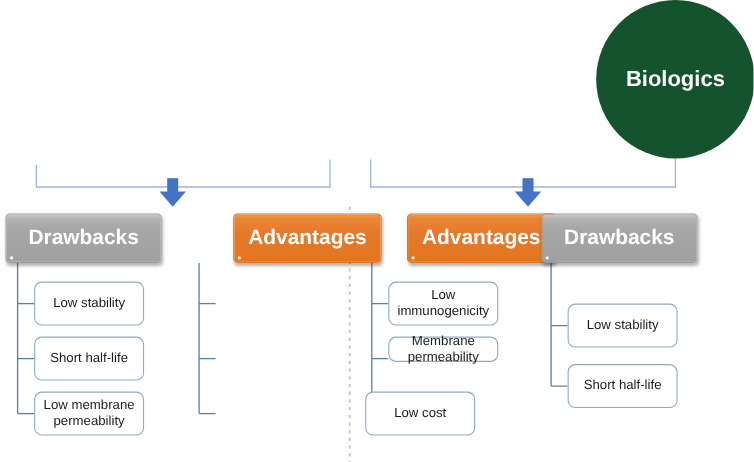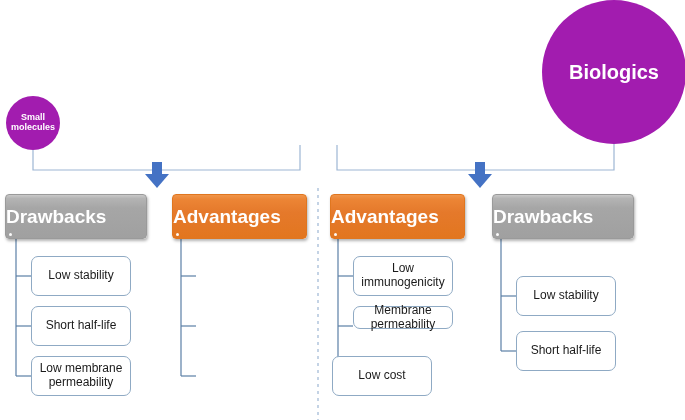--- a/index.html
+++ b/index.html
@@ -9,54 +9,56 @@
     font-family:"Liberation Sans", sans-serif;
     overflow:hidden;
     position:relative;
   }
   #canvas{position:absolute;left:0;top:0;width:685px;height:420px;}
 
   
   .circle{
     position:absolute;
     border-radius:50%;
-    background:#a21caf;
+    background:#14532d;
     color:#ffffff;
     display:flex;
     align-items:center;
     justify-content:center;
     text-align:center;
     font-weight:bold;
     line-height:1.1;
     box-sizing:border-box;
   }
   .c-small{left:6px;  top:96px; width:54px;  height:54px;  font-size:9px;  padding:0 2px;}
   .c-pep  {left:269px;top:48px; width:97px;  height:97px;  font-size:13px;}
   .c-bio  {left:542px;top:0px;  width:144px; height:144px; font-size:20px;}
 
   
   .hdr{
     position:absolute;
     height:45px;
     border-radius:4px;
     display:flex;
     align-items:center;
+    justify-content:center;
     color:#ffffff;
     font-size:19px;
     font-weight:bold;
     box-sizing:border-box;
     box-shadow:1px 2px 3px rgba(0,0,0,.30);
   }
   .hdr.grey{
     background:linear-gradient(180deg,#c9c9c9 0%,#b4b4b4 8%,#a6a6a6 30%,#a0a0a0 100%);
     border:1px solid #9a9a9a;
   }
   .hdr.orange{
     background:linear-gradient(180deg,#f0954a 0%,#ec8535 10%,#e5792b 40%,#e2761f 100%);
     border:1px solid #e0761f;
+    margin-left:40px;
   }
   .hdr .dot{
     position:absolute;left:3px;bottom:2px;width:3px;height:3px;
     background:#ffffff;border-radius:50%;opacity:.95;
   }
   .h1{left:5px;  top:194px; width:142px;}
   .h2{left:172px;top:194px; width:135px;}
   .h3{left:330px;top:194px; width:135px;}
   .h4{left:492px;top:194px; width:142px;}
 
@@ -145,23 +147,20 @@
       <path d="M338,376 L353,376"></path>
     </g>
 
     <g stroke="#5B7FA6" stroke-width="1.2" fill="none">
       <path d="M501,239 L501,351"></path>
       <path d="M501,296 L516,296"></path>
       <path d="M501,351 L516,351"></path>
     </g>
   </svg>
 
-  <div class="circle c-small">
-    <span>Small molecules</span>
-  </div>
   <div class="circle c-bio">
     <span>Biologics</span>
   </div>
 
   <div class="hdr grey h1">
     <span class="dot"></span>
     <span>Drawbacks</span>
   </div>
   <div class="hdr orange h2">
     <span class="dot"></span>

